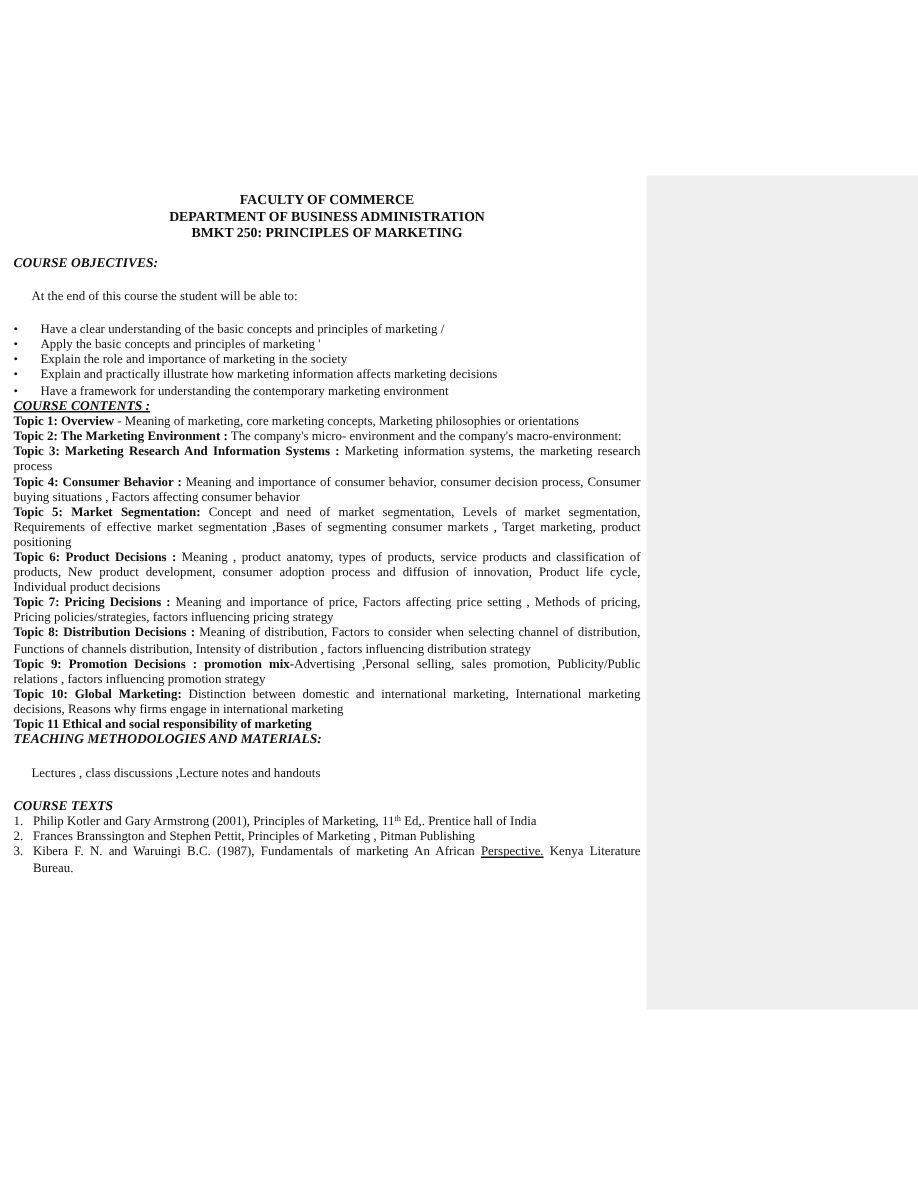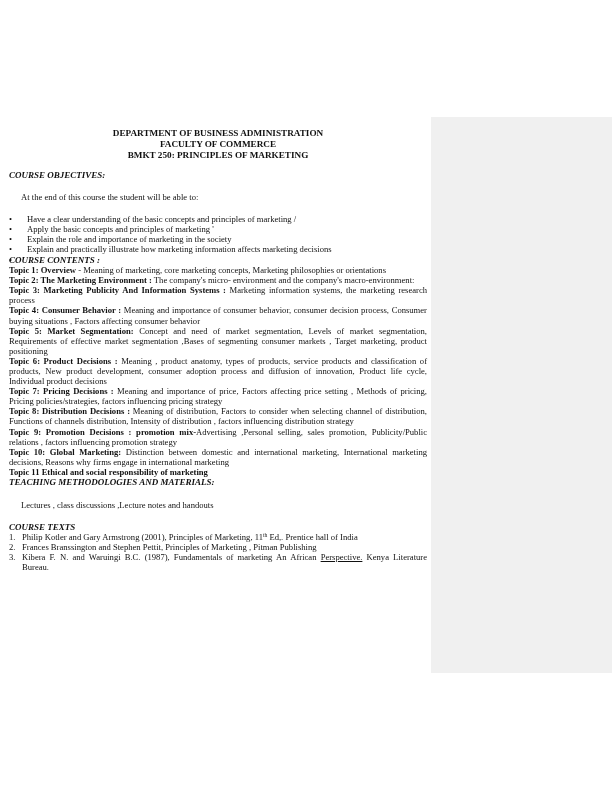--- a/index.html
+++ b/index.html
@@ -38,21 +38,21 @@
       line-height: 11.2px;
       margin-bottom: 8px;
     }
     .header div { margin: 0; }
     .section-title {
       font-weight: bold;
       font-style: italic;
       font-size: 9px;
       line-height: 10.5px;
     }
-    .section-title.underline { }
+    .section-title.underline { text-decoration: underline; }
     .para { margin: 12px; }
     ul.objectives {
       list-style: none;
       margin: 0;
       padding: 0;
     }
     ul.objectives li {
       position: relative;
       padding-left: 18px;
     }
@@ -86,40 +86,40 @@
     sup { font-size: 5.5px; line-height: 0; vertical-align: 3px; }
   </style>
 </head>
 <body>
 
 <div class="comment-pane"></div>
 
 <div class="page-content">
 
   <div class="header">
+    <div>FACULTY OF COMMERCE</div>
     <div>DEPARTMENT OF BUSINESS ADMINISTRATION</div>
-    <div>FACULTY OF COMMERCE</div>
     <div>BMKT 250:  PRINCIPLES OF MARKETING</div>
   </div>
 
   <div class="section-title">COURSE OBJECTIVES:</div>
   <p class="para">At the end of this course the student will be able to:</p>
   <ul class="objectives">
     <li><span class="bullet">•</span><span>Have a clear understanding of the basic concepts and principles of marketing        /</span></li>
     <li><span class="bullet">•</span><span>Apply the basic concepts and principles of marketing '</span></li>
     <li><span class="bullet">•</span><span>Explain the role and importance of marketing in the society</span></li>
     <li><span class="bullet">•</span><span>Explain and practically illustrate how marketing information affects marketing decisions</span></li>
-    <li><span class="bullet">•</span></li>
+    <li><span class="bullet">•</span><span>Have a framework for understanding the contemporary marketing environment</span></li>
   </ul>
 
   <div class="section-title underline">COURSE CONTENTS :</div>
 
   <p class="topic"><span class="topic-title">Topic 1: Overview</span><span> - Meaning of marketing, core marketing concepts, Marketing  philosophies or orientations</span></p>
   <p class="topic"><span class="topic-title">Topic 2: The Marketing Environment :</span><span> The company's micro- environment and the company's macro-environment:</span></p>
-  <p class="topic"><span class="topic-title">Topic 3: Marketing Publicity And Information Systems :</span><span> Marketing information systems, the marketing research process</span></p>
+  <p class="topic"><span class="topic-title">Topic 3: Marketing Research And Information Systems :</span><span> Marketing information systems, the marketing research process</span></p>
   <p class="topic"><span class="topic-title">Topic 4: Consumer Behavior :</span><span> Meaning and importance of consumer behavior, consumer decision process, Consumer buying situations , Factors affecting consumer behavior</span></p>
   <p class="topic"><span class="topic-title">Topic 5: Market Segmentation:</span><span> Concept and need of market segmentation, Levels of market segmentation, Requirements of effective market segmentation ,Bases of segmenting consumer markets , Target marketing, product positioning</span></p>
   <p class="topic"><span class="topic-title">Topic 6: Product Decisions :</span><span> Meaning , product anatomy, types of products, service products and classification of products, New product development, consumer adoption process and diffusion of innovation, Product life cycle,     Individual product decisions</span></p>
   <p class="topic"><span class="topic-title">Topic 7: Pricing Decisions :</span><span> Meaning and importance of price, Factors affecting price setting , Methods of pricing, Pricing policies/strategies, factors influencing pricing strategy</span></p>
   <p class="topic"><span class="topic-title">Topic 8: Distribution Decisions :</span><span> Meaning of distribution, Factors to consider when selecting channel of distribution, Functions of channels distribution, Intensity of distribution , factors influencing distribution strategy</span></p>
   <p class="topic"><span class="topic-title">Topic 9: Promotion Decisions : promotion mix-</span><span>Advertising ,Personal selling, sales promotion, Publicity/Public relations  , factors influencing promotion strategy</span></p>
   <p class="topic"><span class="topic-title">Topic 10: Global Marketing:</span><span> Distinction between domestic and international marketing, International marketing decisions, Reasons why firms engage in international marketing</span></p>
   <p class="topic topic-plain">Topic 11 Ethical and social responsibility of marketing</p>
 
   <div class="section-title">TEACHING METHODOLOGIES AND MATERIALS:</div>

